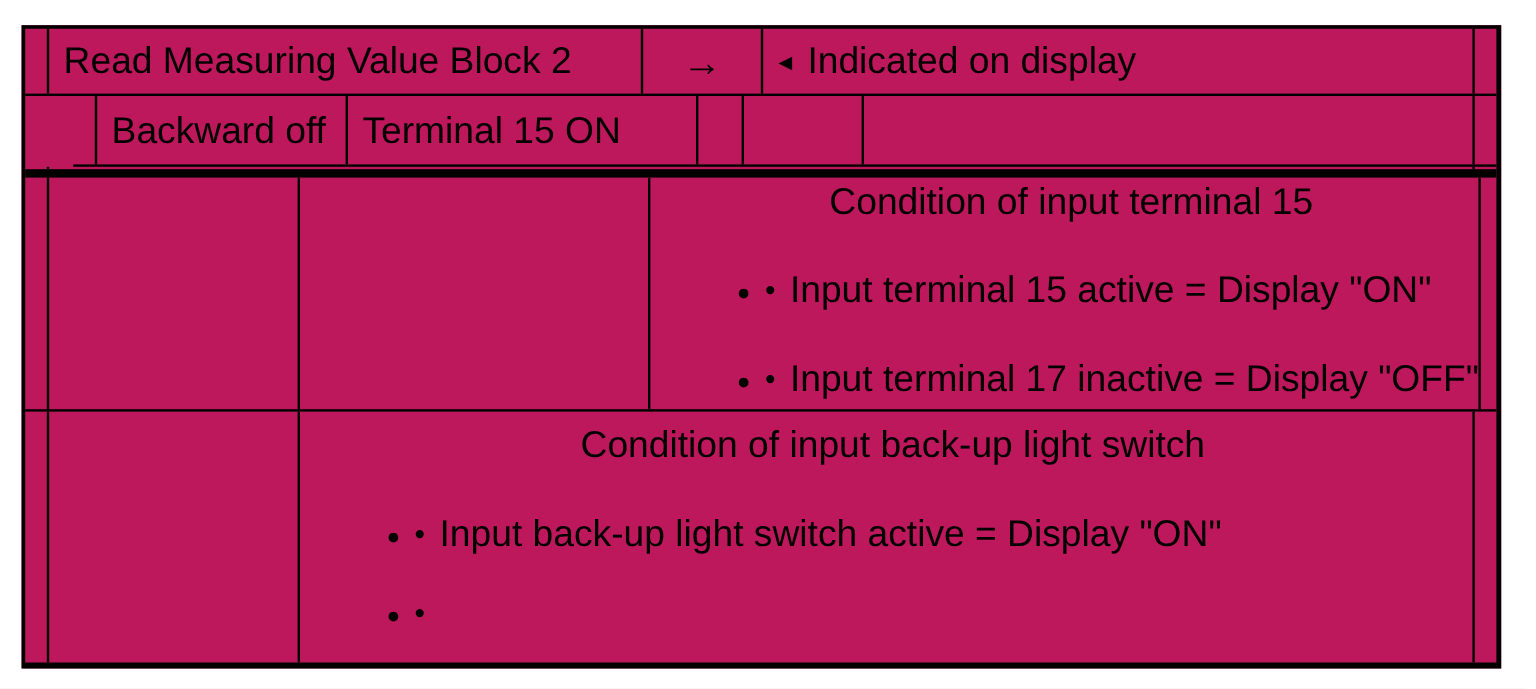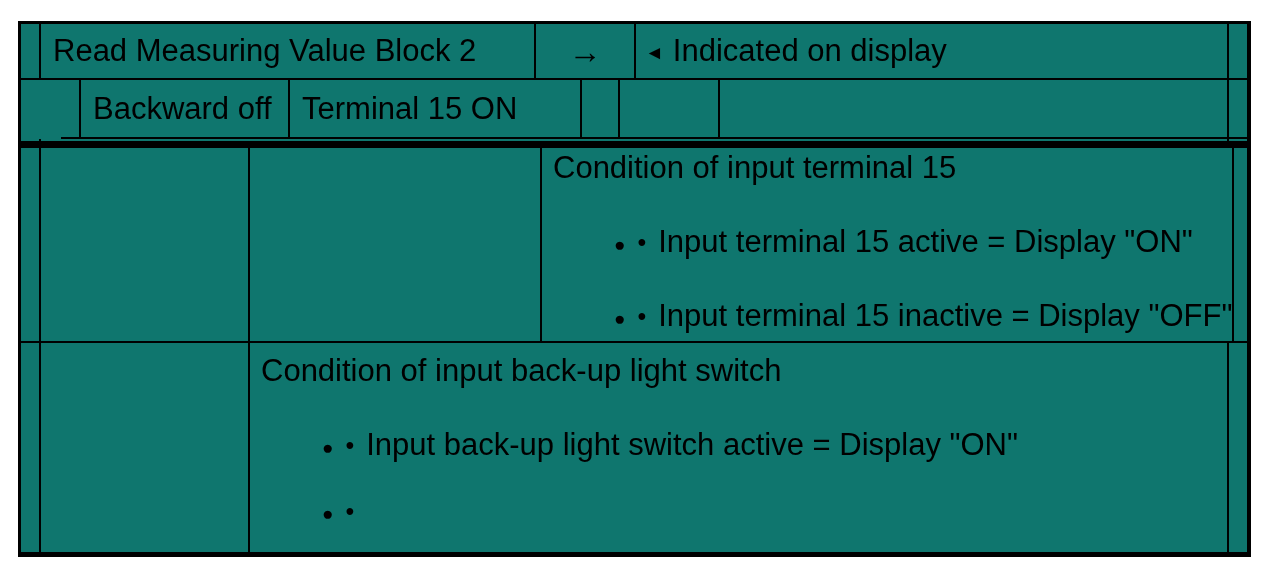--- a/index.html
+++ b/index.html
@@ -4,21 +4,21 @@
 <style>
   html,body{margin:0;padding:0;background:#ffffff;}
   body{
     width:1280px;height:574px;position:relative;overflow:hidden;
     font-family:"Liberation Sans","DejaVu Sans",sans-serif;
     font-size:31px;color:#000;
     -webkit-font-smoothing:none;
   }
   .tbl{
     position:absolute;left:18px;top:21px;width:1233px;height:536px;
-    box-sizing:border-box;background:#0f766e;
+    box-sizing:border-box;background:#be185d;
     border:3px solid #000;border-right-width:4px;border-bottom-width:5px;
     display:flex;flex-direction:column;
   }
   .row{display:flex;flex-direction:row;box-sizing:border-box;}
   .r1{height:56px;border-bottom:2px solid #000;}
   .r2{height:59px;border-bottom:2px solid #000;margin-left:40px;}
   .gaprow{height:2px;}
   .thickbar{height:7px;background:#000;}
   .r3{height:195px;border-bottom:2px solid #000;}
   .r4{flex:1;}
@@ -29,21 +29,21 @@
   .wB{width:292px;border-right:2px solid #000;flex:0 0 auto;}   
   .wC{width:38px;border-right:2px solid #000;flex:0 0 auto;}    
   .wD{width:100px;border-right:2px solid #000;flex:0 0 auto;}   
   .wTitle{width:495px;border-right:2px solid #000;flex:0 0 auto;} 
   .wFlex{flex:1 1 auto;}
   .padL{padding-left:12px;}
   .arrowCell{justify-content:center;}
   .arrowGlyph{font-size:33px;line-height:1;}
   .pointerGlyph{font-size:19px;line-height:1;margin-right:9px;transform:translateY(1px);}
   .indicated{padding-left:9px;}
-  .sectionCell{display:block;align-items:flex-start;}
+  .sectionCell{display:block;align-items:flex-start;text-align:center;}
   .heading{line-height:40px;padding-left:11px;white-space:nowrap;}
   .r4pad{padding-top:8px;}
   .bullet{display:flex;align-items:center;margin-top:34px;padding-left:72px;line-height:40px;white-space:nowrap;}
   .dotBig{font-size:19px;line-height:1;margin-right:12px;transform:translateY(2px);}
   .dotSmall{font-size:25px;line-height:1;margin-right:12px;}
 </style>
 </head>
 <body>
 
 <div class="tbl">
@@ -91,21 +91,21 @@
     <div class="cell wFlex sectionCell">
       <div class="heading">Condition of input terminal 15</div>
       <div class="bullet">
         <span class="dotBig">●</span>
         <span class="dotSmall">•</span>
         <span>Input terminal 15 active = Display "ON"</span>
       </div>
       <div class="bullet">
         <span class="dotBig">●</span>
         <span class="dotSmall">•</span>
-        <span>Input terminal 15 inactive = Display "OFF"</span>
+        <span>Input terminal 17 inactive = Display "OFF"</span>
       </div>
     </div>
     <div class="cell narrowR"></div>
   </div>
 
   <div class="row r4">
     <div class="cell narrowL"></div>
     <div class="cell wA"></div>
     <div class="cell wFlex sectionCell r4pad">
       <div class="heading">Condition of input back-up light switch</div>

